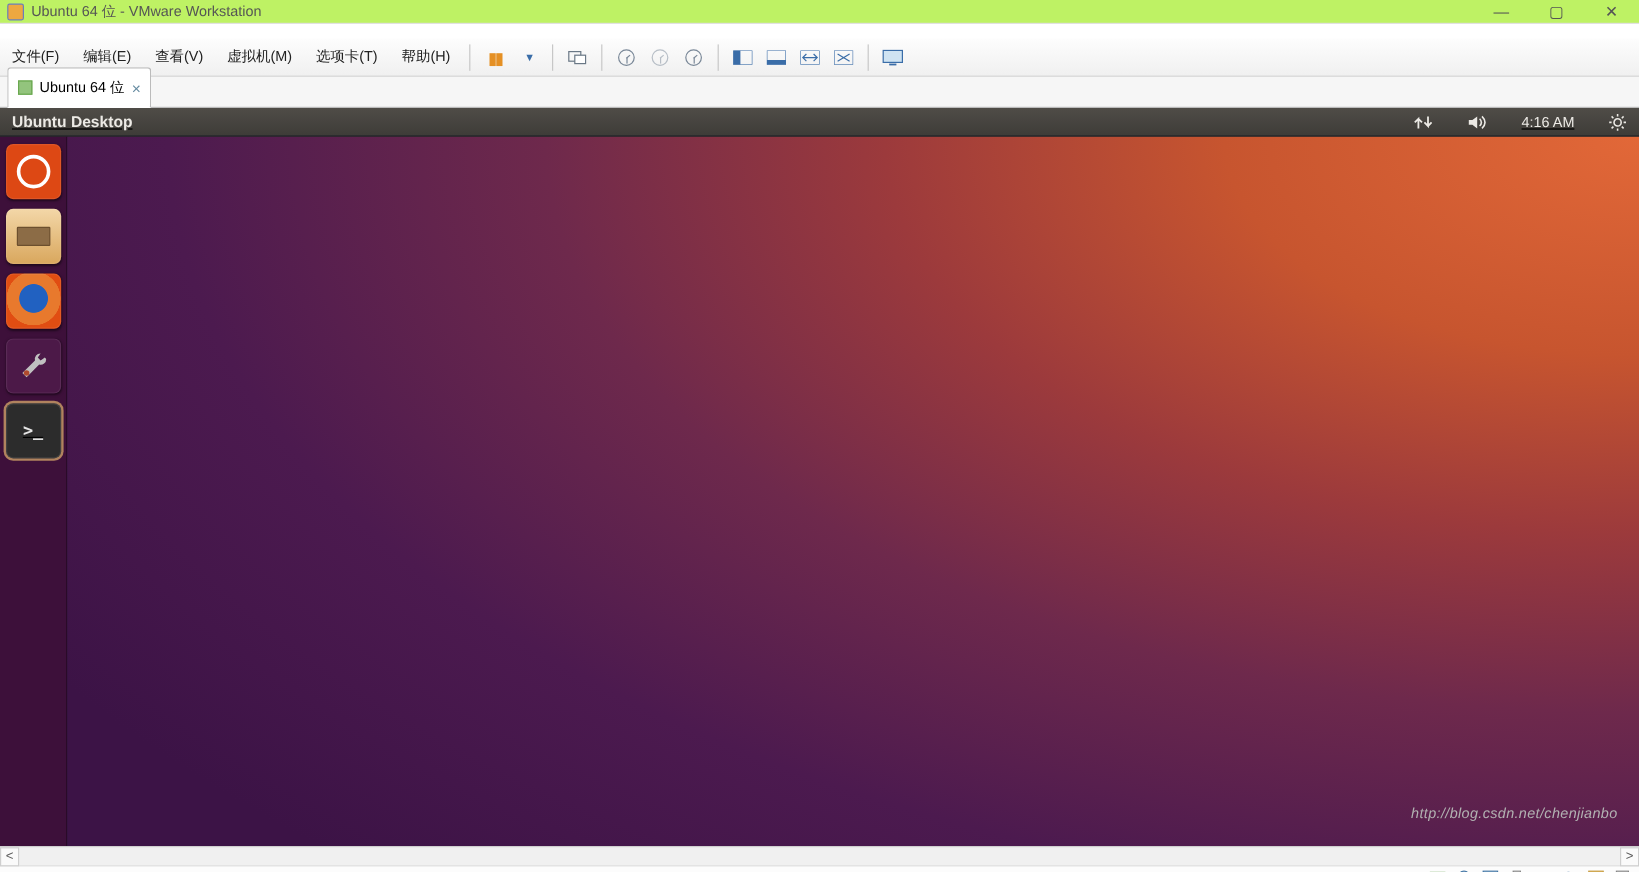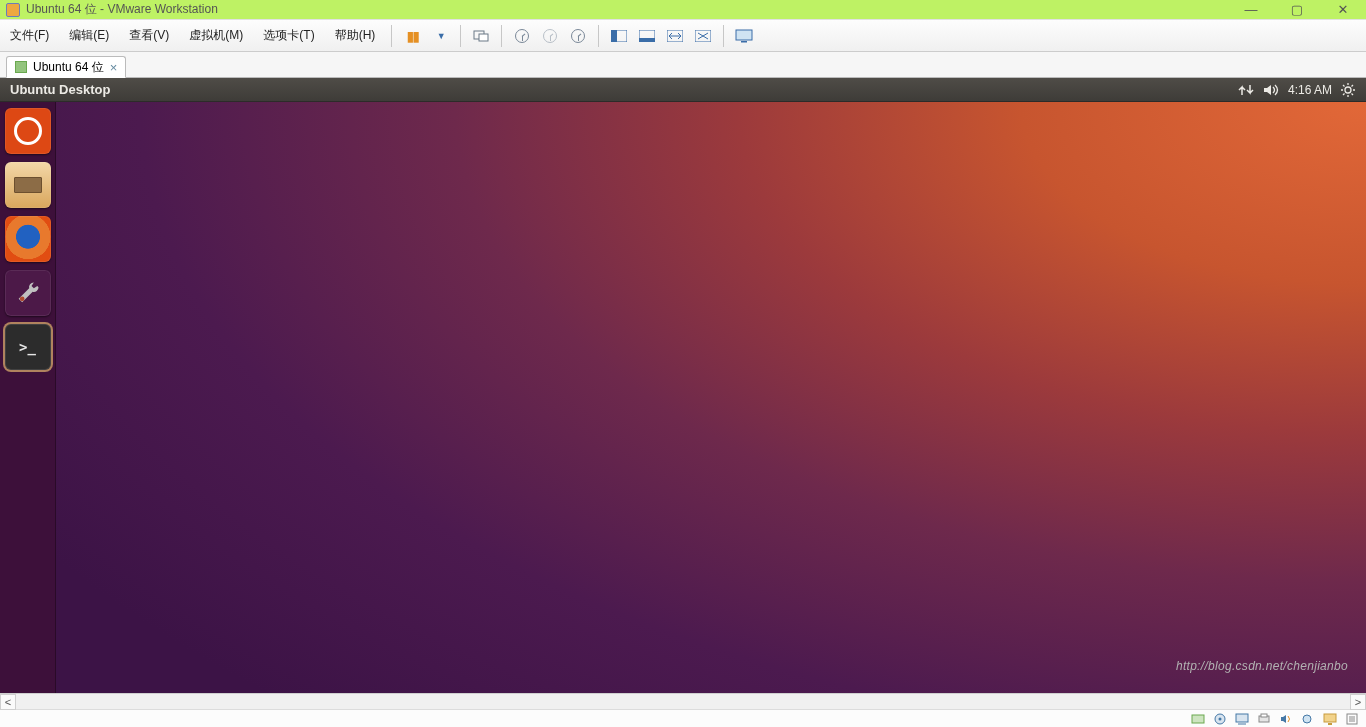--- a/index.html
+++ b/index.html
@@ -12,57 +12,57 @@
     font-size: 12px; color: #555; padding-left: 6px;
   }
   .win-titlebar .app-icon { width: 14px; height: 14px; margin-right: 6px; border: 1px solid #6b7dba; background:#eea840; border-radius:2px;}
   .win-titlebar .title-gap { flex: 1; }
   .win-ctrl { width: 46px; height: 20px; display:flex; align-items:center; justify-content:center; color:#555; font-size: 13px;}
 
   
   .menu-row {
     height: 32px; display: flex; align-items: center;
     background: linear-gradient(#fdfdfd,#f0f0f0);
-    border-bottom: 1px solid #cccccc; font-size: 12px;
+    border-bottom: 1px solid #cccccc; font-size: 12px; margin-top: 12px;
   }
   .menu-item { padding: 4px 10px; cursor: default; color:#222;}
   .toolbar-sep { width:1px; height:22px; background:#c7c7c7; margin:0 6px;}
   .tool-btn { width:22px; height:22px; margin:0 3px; display:flex; align-items:center; justify-content:center; border-radius:2px;}
   .tool-btn svg, .tool-btn span.ico { display:block; }
 
   .pause-btn { color:#e59024; font-size:14px; letter-spacing:-2px;}
   .dropdown-caret { color:#3a6da8; font-size:9px; margin-left:2px;}
   .clock-icon { width:14px; height:14px; border:1.2px solid #7a8898; border-radius:50%; position:relative;}
   .clock-icon::before { content:""; position:absolute; left:50%; top:50%; width:4px; height:1px; background:#7a8898; transform-origin:left; transform:rotate(-40deg);}
   .clock-icon::after  { content:""; position:absolute; left:50%; top:50%; width:1px; height:5px; background:#7a8898; transform-origin:top; }
 
   
   .vm-tabstrip { height: 26px; background:#f6f6f6; border-bottom:1px solid #bbbbbb; display:flex; align-items:flex-end; padding-left:6px;}
   .vm-tab {
     display:flex; align-items:center; gap:6px;
-    height:22px; padding:0 8px; font-size:12px;
+    height:34px; padding:0 8px; font-size:12px;
     background:#ffffff; border:1px solid #bbbbbb; border-bottom:1px solid #ffffff; border-radius:3px 3px 0 0;
     position:relative; top:1px;
   }
   .vm-tab .tab-vm-icon { width:12px; height:12px; background:#93c47d; border:1px solid #6aa84f; }
   .vm-tab .tab-close { color:#648aa0; font-size:13px; line-height:1; cursor:pointer; }
 
   
   .vm-area {
     position:relative; height: calc(727px - 20px - 32px - 26px - 18px - 16px);
-    width:100%; background:#0f172a;
+    width:100%; background:#0f172a;text-decoration:underline;
   }
   
   .ubuntu-topbar {
     height:24px; background:linear-gradient(#4f4c47,#3e3c38);
     color:#eceae5; display:flex; align-items:center; font-size:13px; font-weight:bold;
     padding:0 10px; border-bottom:1px solid #2c2b29;
   }
   .ubuntu-topbar .spacer { flex:1; }
-  .ubuntu-topbar .ind { margin-left:8px; display:flex; align-items:center; font-weight:normal; font-size:12px;}
+  .ubuntu-topbar .ind { margin-left:28px; display:flex; align-items:center; font-weight:normal; font-size:12px;}
   .ubuntu-topbar svg { fill:#eceae5; }
 
   
   .ubuntu-body { position:relative; height:calc(100% - 24px); display:flex; }
   .unity-launcher {
     width:56px; background:#3d103a; border-right:1px solid #2a0a28;
     display:flex; flex-direction:column; align-items:center; padding-top:6px; gap:8px;
   }
   .launch-tile {
     width:46px; height:46px; border-radius:6px;

